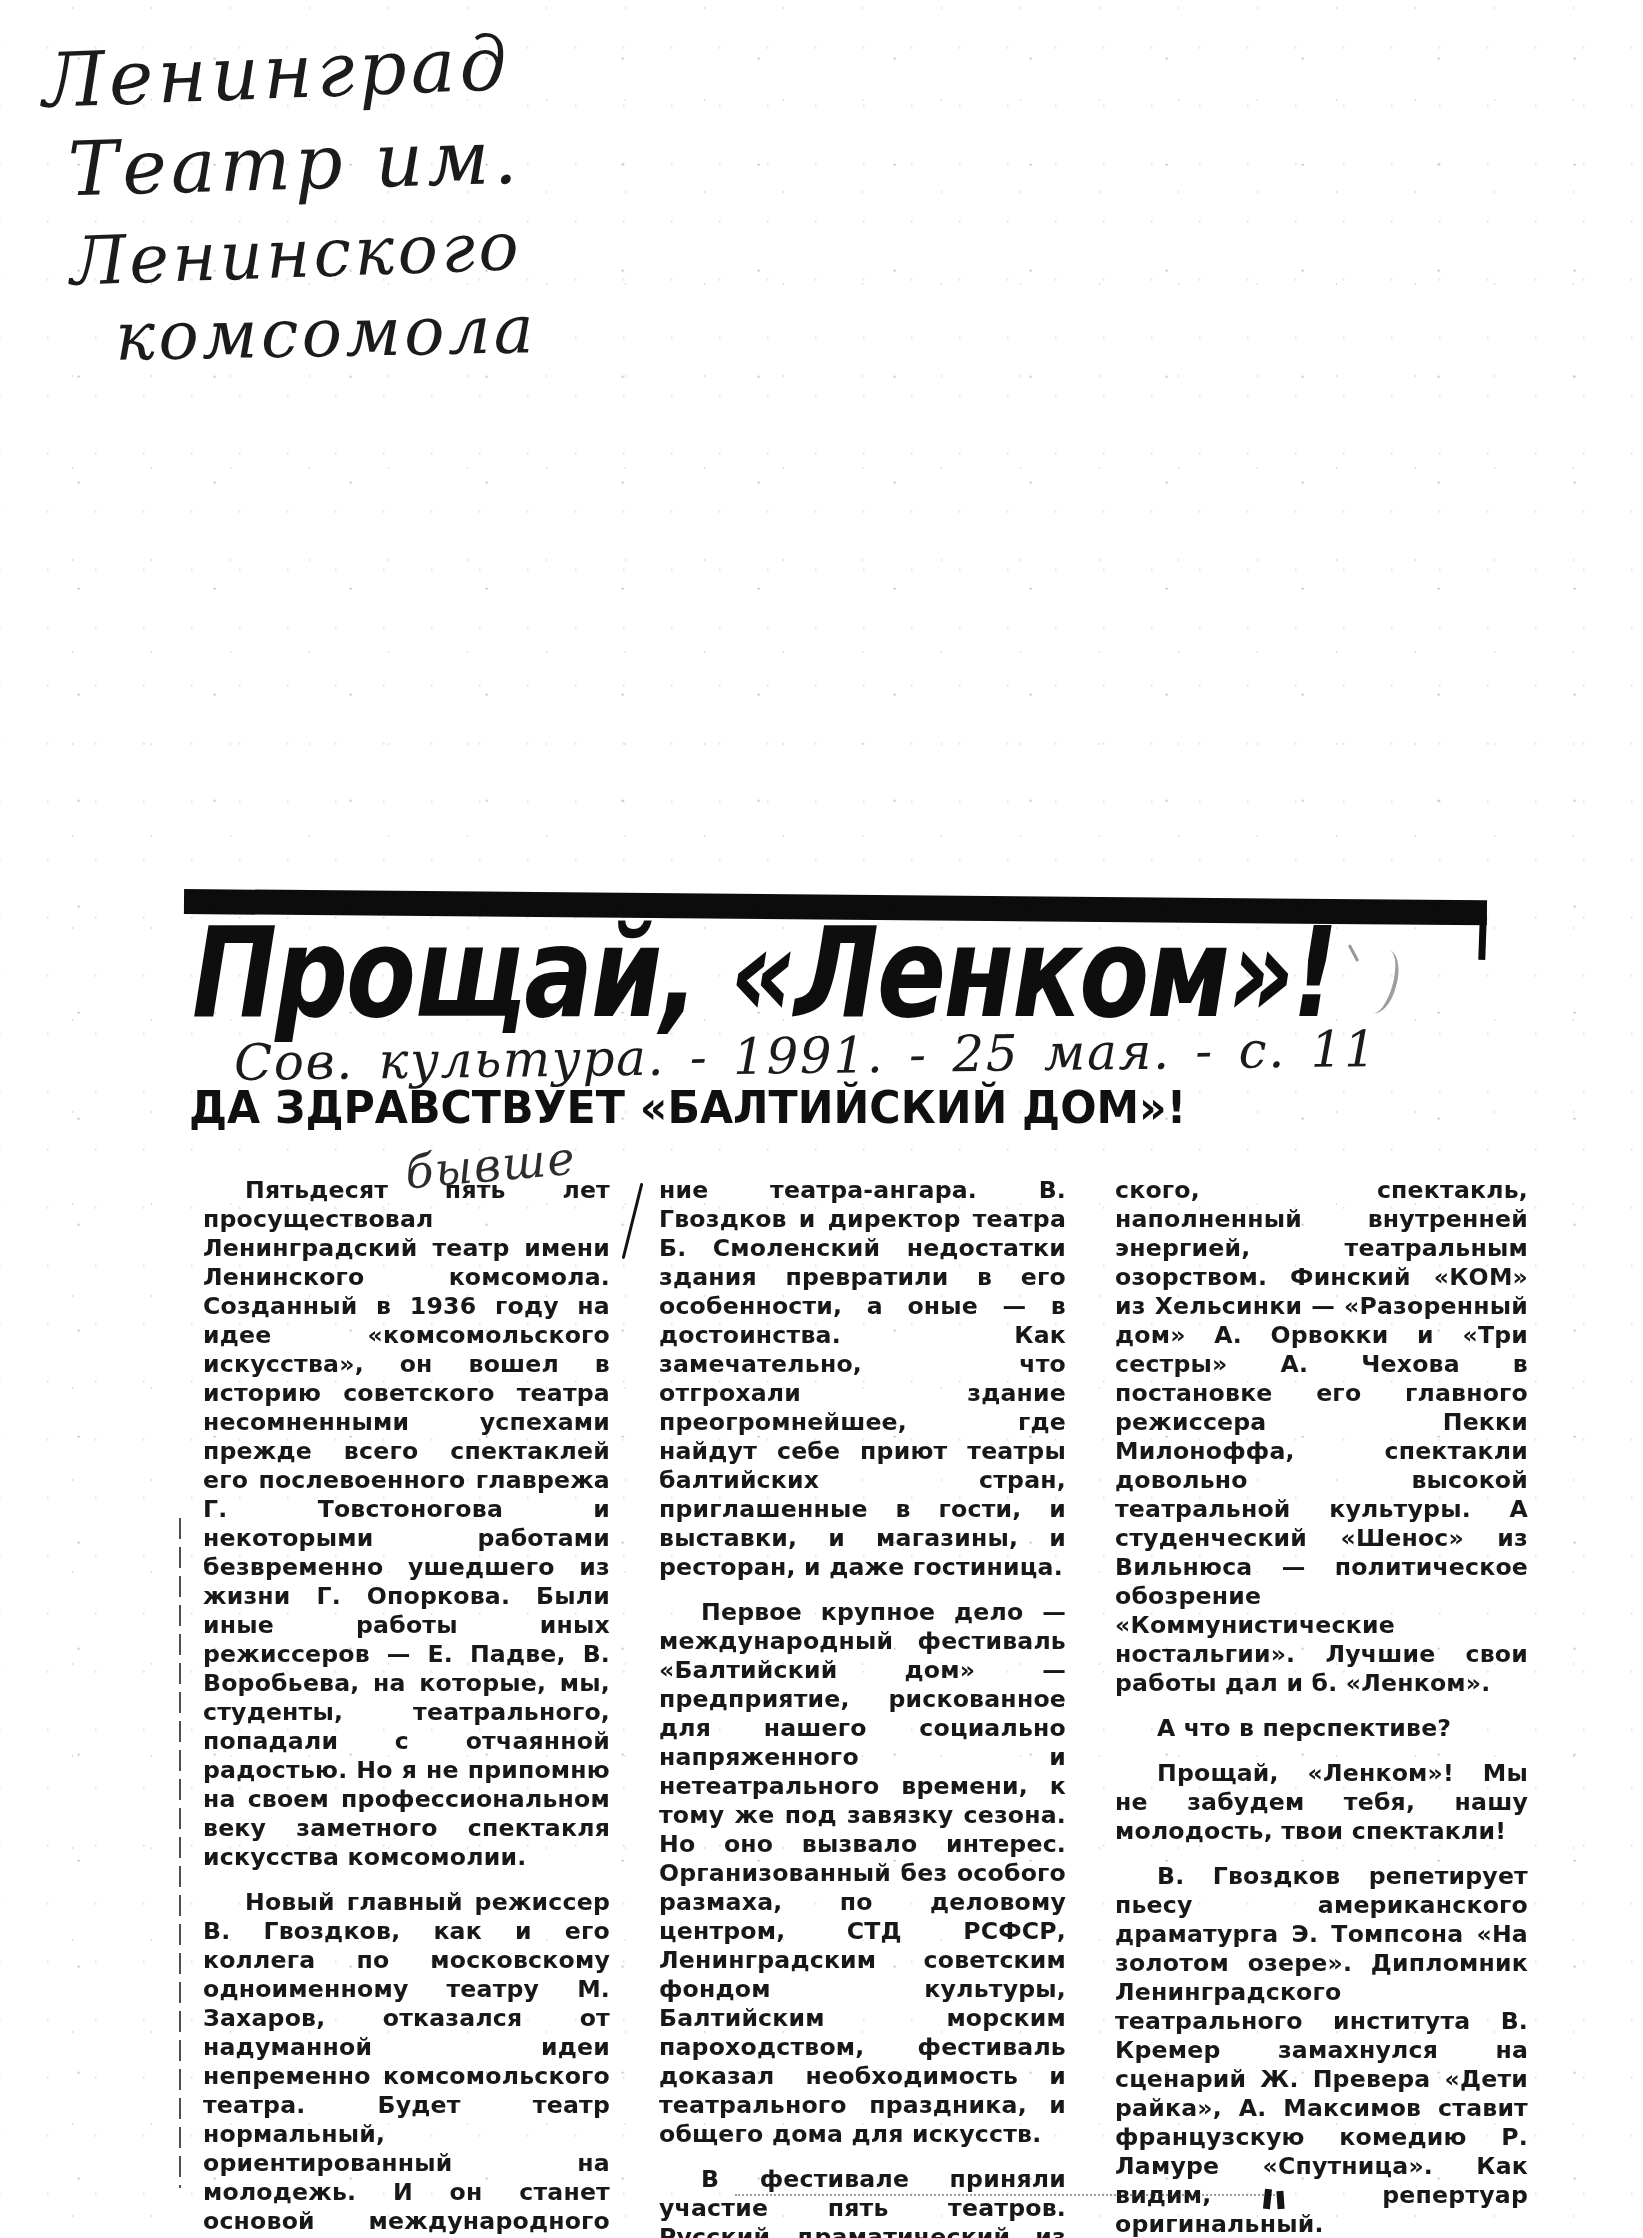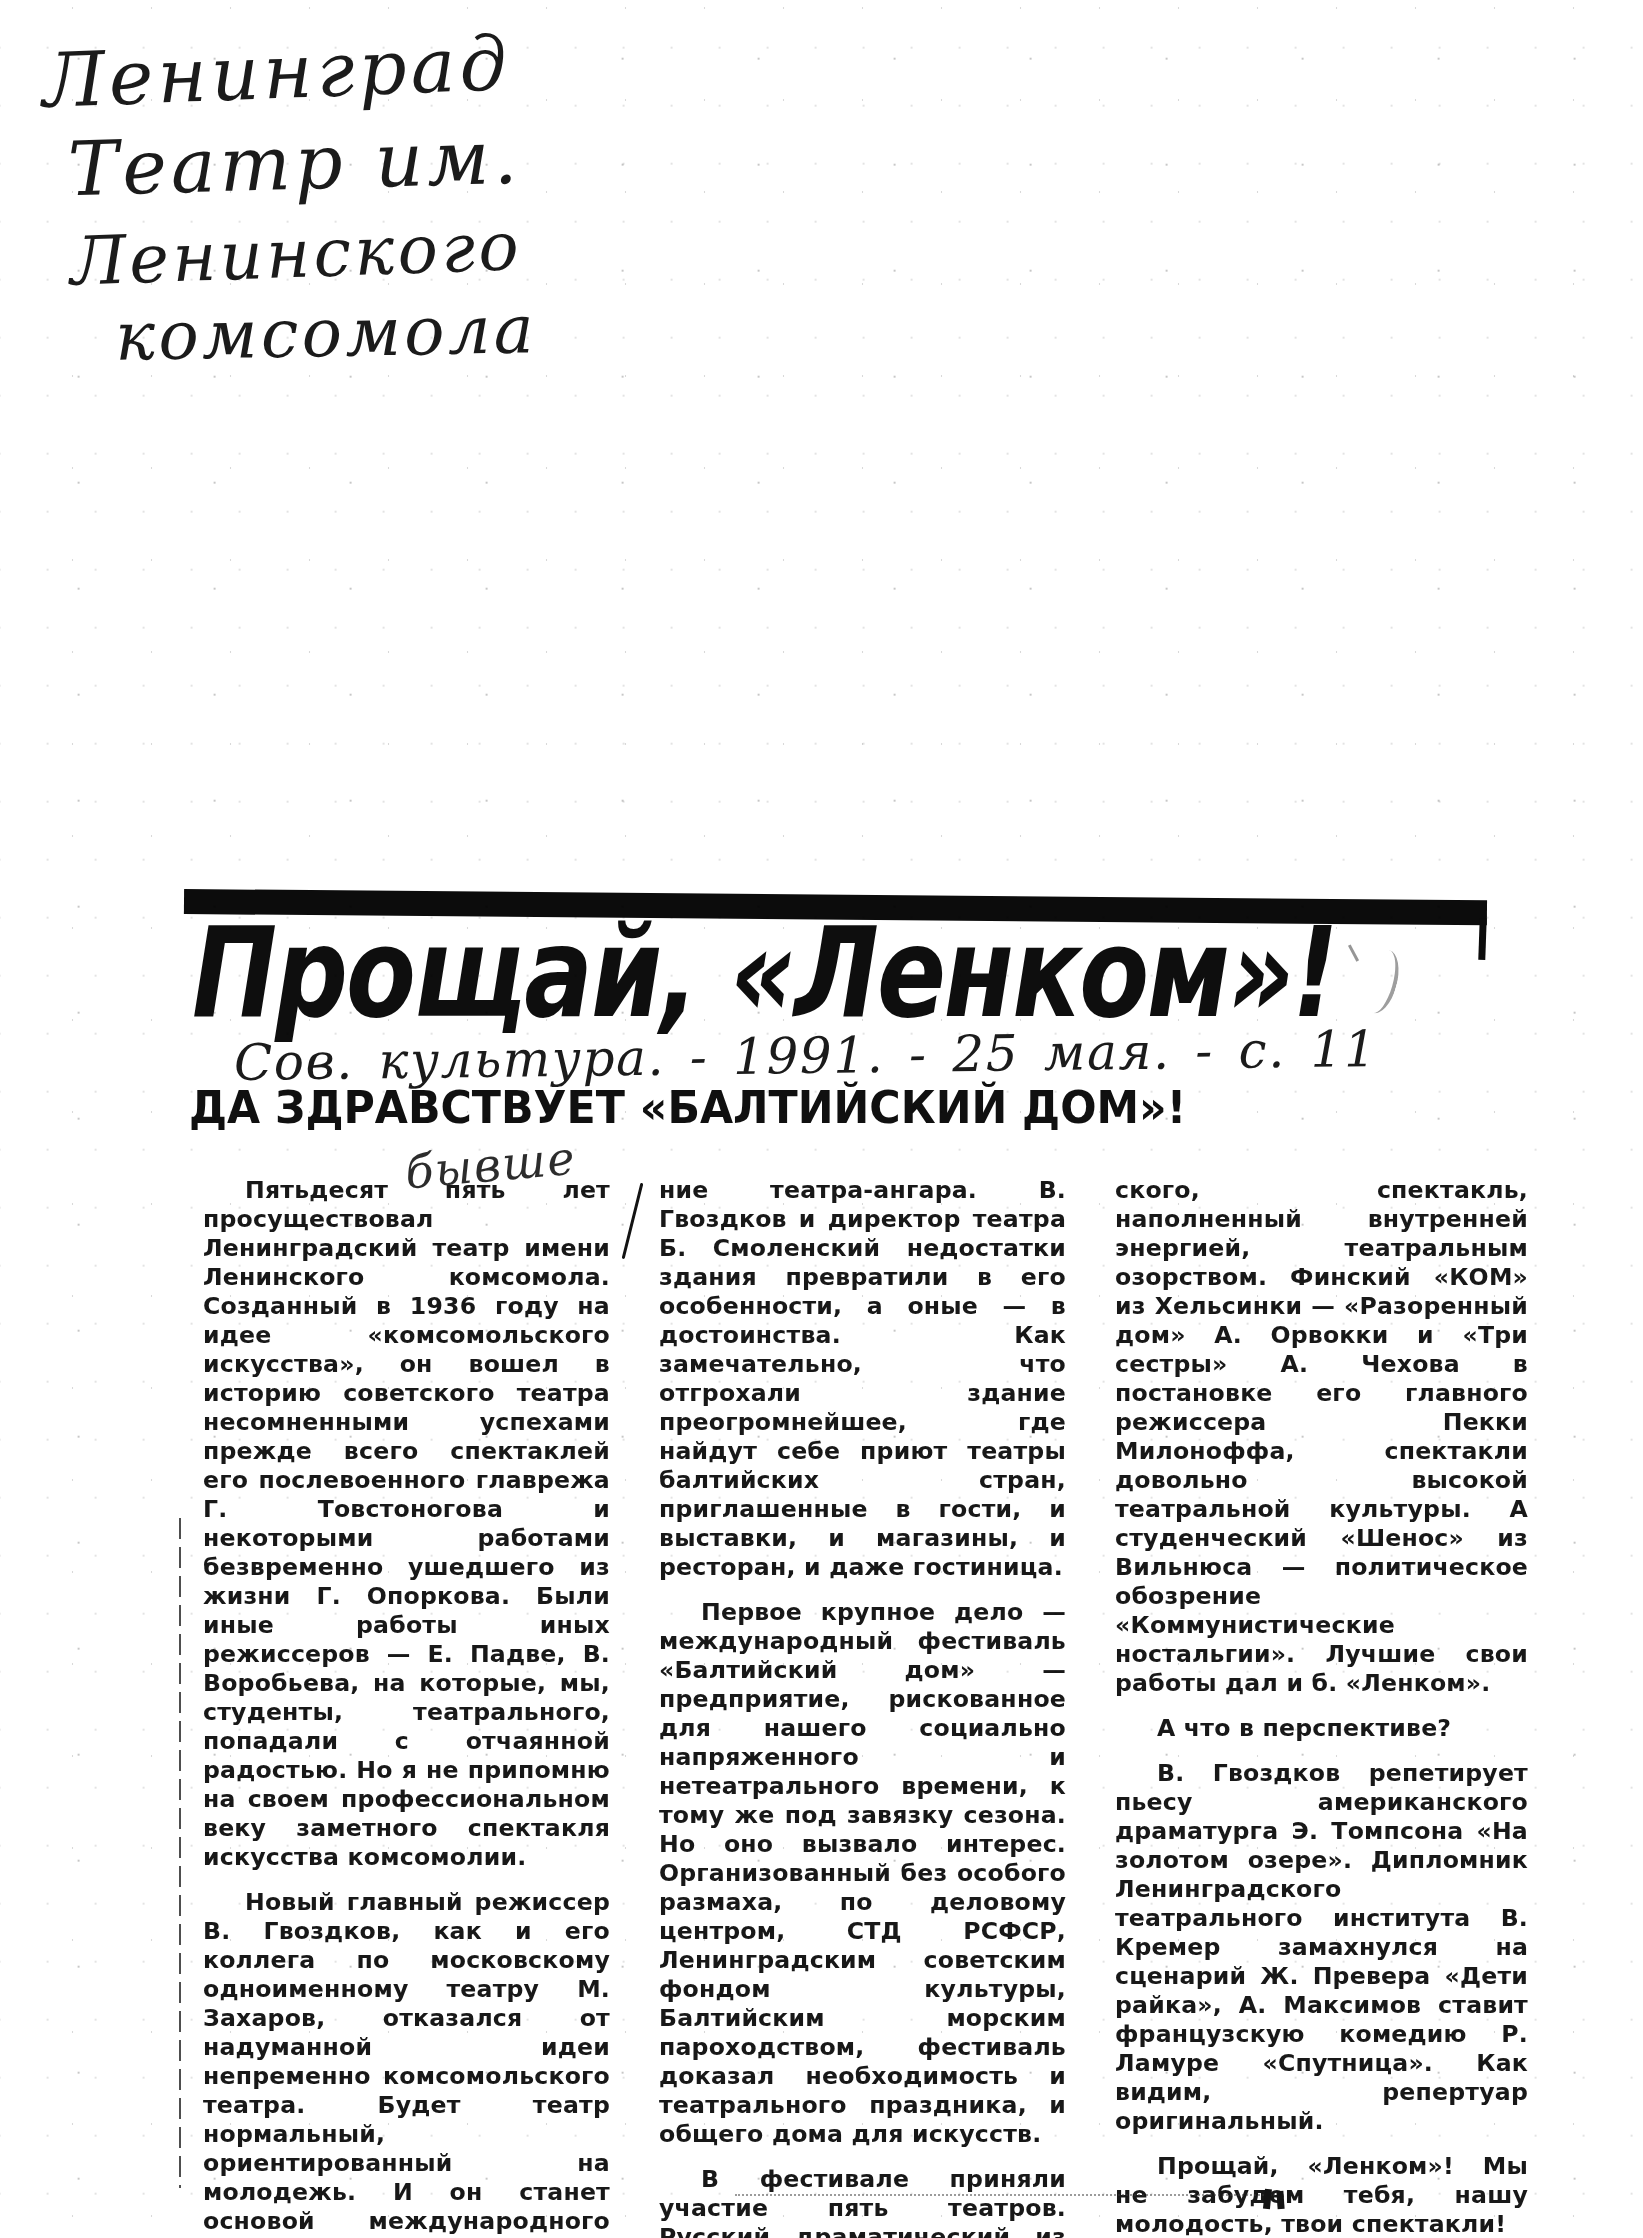--- a/index.html
+++ b/index.html
@@ -120,22 +120,22 @@
 
   <div class="col col2">
     <p class="para">ние театра-ангара. В. Гвоздков и директор театра Б. Смоленский недостатки здания превратили в его особенности, а оные — в достоинства. Как замечательно, что отгрохали здание преогромнейшее, где найдут себе приют театры балтийских стран, приглашенные в гости, и выставки, и магазины, и ресторан, и даже гостиница.</p>
     <p class="para indent">Первое крупное дело — международный фестиваль «Балтийский дом» — предприятие, рискованное для нашего социально напряженного и нетеатрального времени, к тому же под завязку сезона. Но оно вызвало интерес. Организованный без особого размаха, по деловому центром, СТД РСФСР, Ленинградским советским фондом культуры, Балтийским морским пароходством, фестиваль доказал необходимость и театрального праздника, и общего дома для искусств.</p>
     <p class="para indent">В фестивале приняли участие пять театров. Русский драматический из Эстонии привез грустный спектакль-реквием «Вишневый сад» в постановке Г. Михайлова. Польский театр из Бельско-Бяла показал «Женитьбу» Гоголя в режиссуре В. Янков-</p>
   </div>
 
   <div class="col col3">
     <p class="para">ского, спектакль, наполненный внутренней энергией, театральным озорством. Финский «КОМ» из Хельсинки — «Разоренный дом» А. Орвокки и «Три сестры» А. Чехова в постановке его главного режиссера Пекки Милоноффа, спектакли довольно высокой театральной культуры. А студенческий «Шенос» из Вильнюса — политическое обозрение «Коммунистические ностальгии». Лучшие свои работы дал и б. «Ленком».</p>
     <p class="para indent">А что в перспективе?</p>
+    <p class="para indent">Прощай, «Ленком»! Мы не забудем тебя, нашу молодость, твои спектакли!</p>
     <p class="para indent">В. Гвоздков репетирует пьесу американского драматурга Э. Томпсона «На золотом озере». Дипломник Ленинградского театрального института В. Кремер замахнулся на сценарий Ж. Превера «Дети райка», А. Максимов ставит французскую комедию Р. Ламуре «Спутница». Как видим, репертуар оригинальный.</p>
-    <p class="para indent">Прощай, «Ленком»! Мы не забудем тебя, нашу молодость, твои спектакли!</p>
     <p class="para indent">Да здравствует «Балтийский дом»!</p>
     <div>
       <div class="sig-author">Гвоздков ПОТЕМКИН.</div>
       <div class="sig-role">(Наш соб. корр.).</div>
 
     </div>
   </div>
 
   <div class="slash-mark"></div>
   <div class="edge-line"></div>

